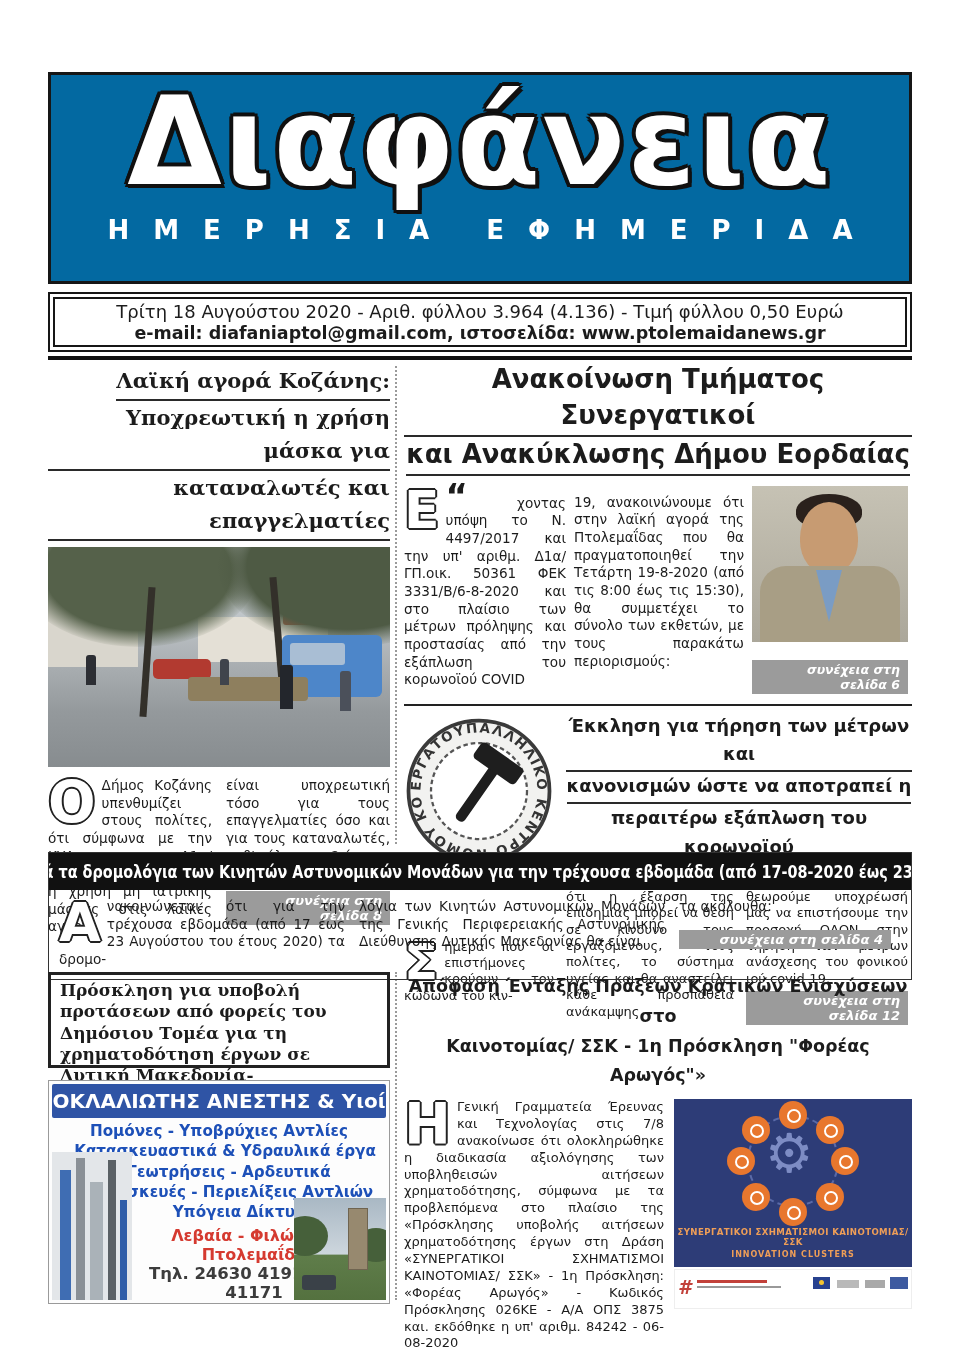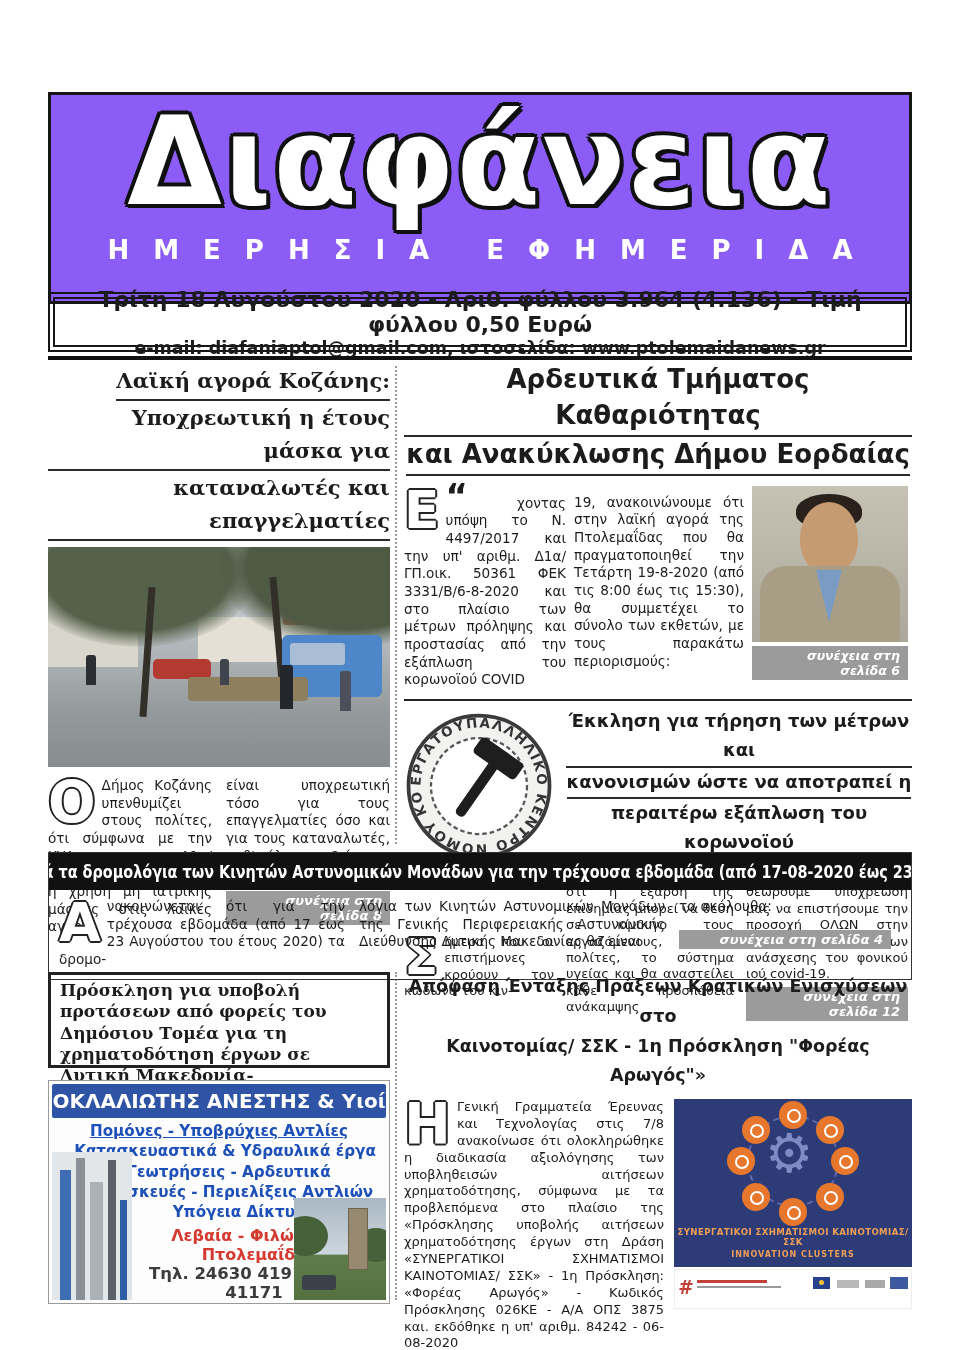--- a/index.html
+++ b/index.html
@@ -6,32 +6,32 @@
   body{
     width:960px;height:1350px;position:relative;overflow:hidden;
     background:#ffffff;color:#1c1c1c;
     font-family:"DejaVu Sans","Liberation Sans",sans-serif;
     -webkit-font-smoothing:antialiased;
   }
   *{box-sizing:border-box;}
   .abs{position:absolute;}
 
   
-  .masthead{left:48px;top:72px;width:864px;height:212px;background:#8b5cf6;border:3px solid #161616;text-align:center;margin-top:20px;}
+  .masthead{left:48px;top:72px;width:864px;height:212px;background:#0369a1;border:3px solid #161616;text-align:center;}
   .mh-title{
     font-size:122px;font-weight:bold;line-height:1.08;letter-spacing:2px;color:#fff;margin-top:2px;
     text-shadow:4px 4px 0 #101010,-3px -3px 0 #101010,3px -3px 0 #101010,-3px 3px 0 #101010,
       3px 3px 0 #101010,0 4px 0 #101010,4px 0 0 #101010,0 -4px 0 #101010,-4px 0 0 #101010;
   }
   .mh-sub{font-size:26px;font-weight:bold;color:#fff;letter-spacing:24px;text-indent:24px;margin-top:6px;}
 
   
   .dateline{left:48px;top:292px;width:864px;height:60px;border:2px solid #161616;padding:3px;}
   .dateline-in{border:2px solid #161616;height:100%;display:flex;flex-direction:column;justify-content:center;text-align:center;gap:1px;}
-  .dl1{font-size:22px;font-weight:bold;}
+  .dl1{font-size:18px;font-weight:normal;}
   .dl2{font-size:17.5px;font-weight:bold;}
 
   .top-rule{left:48px;top:356px;width:864px;height:4px;background:#111;}
   .vsep{border-left:2px dotted #9a9a9a;width:0;}
 
   
   .hl{display:inline-block;border-bottom:2px solid #2a2a2a;padding-bottom:1px;}
   .bt{font-size:13.6px;line-height:1.3;text-align:justify;}
   .dropcap{
     float:left;font-weight:bold;line-height:.82;color:#fff;margin:3px 6px 0 0;
@@ -63,21 +63,21 @@
   .r1{display:flex;gap:8px;margin-top:10px;}
   .r1 .c1{width:162px;}
   .r1 .c2{width:170px;margin-top:8px;}
   .r1 .ph{width:156px;}
   .quote{font-size:34px;font-weight:bold;line-height:.6;}
   .portrait{width:156px;height:156px;position:relative;overflow:hidden;background:linear-gradient(180deg,#c6c2b4,#aba79a);}
   .po-head{position:absolute;left:48px;top:16px;width:58px;height:72px;background:#c79b72;border-radius:50% 50% 46% 46%;}
   .po-hair{position:absolute;left:44px;top:8px;width:66px;height:34px;background:#2a211c;border-radius:50% 50% 40% 40%;}
   .po-jacket{position:absolute;left:8px;top:80px;width:140px;height:80px;background:#a89e85;border-radius:26px 26px 0 0;}
   .po-shirt{position:absolute;left:64px;top:84px;width:26px;height:52px;background:#7a9cc4;clip-path:polygon(0 0,100% 0,50% 100%);}
-  .ph .cont{margin-top:4px;font-size:12.5px;}
+  .ph .cont{margin-top:18px;font-size:12.5px;}
   .divider{border-top:2px solid #222;margin:10px 0 6px;}
 
   
   .ekklisi{position:relative;margin-top:2px;}
   .ek-logo{position:absolute;left:0;top:4px;width:150px;height:150px;}
   .ek-head{margin-left:162px;font-size:18px;font-weight:bold;text-align:center;line-height:1.6;}
   .ek-body{display:flex;gap:12px;margin-top:8px;}
   .ek-body .bt{font-size:13px;line-height:1.26;}
   .ek-a{width:150px;padding-top:66px;}
   .ek-b{width:168px;}
@@ -147,21 +147,21 @@
   </div>
 </div>
 
 <div class="abs top-rule"></div>
 <div class="abs vsep" style="left:395px;top:366px;height:478px;"></div>
 <div class="abs vsep" style="left:395px;top:972px;height:328px;"></div>
 
 <div class="abs col-left">
   <div class="serif-head">
     <div><span class="hl">Λαϊκή αγορά Κοζάνης:</span></div>
-    <div><span class="hl">Υποχρεωτική η έτους μάσκα για</span></div>
+    <div><span class="hl">Υποχρεωτική η χρήση μάσκα για</span></div>
     <div><span class="hl">καταναλωτές και επαγγελματίες</span></div>
   </div>
 
   <div class="photo-market">
     <div class="pm-bldg"></div>
     <div class="pm-shop"></div>
     <div class="pm-awn"></div>
     <div class="pm-canopy" style="left:-30px;top:-50px;width:240px;height:150px;background:radial-gradient(ellipse at center,#55614a 0%,#55614a 55%,transparent 72%);"></div>
     <div class="pm-canopy" style="left:170px;top:-60px;width:260px;height:160px;background:radial-gradient(ellipse at center,#4e5a44 0%,#4e5a44 55%,transparent 72%);"></div>
     <div class="pm-trunk" style="left:96px;top:40px;height:130px;transform:rotate(4deg);"></div>
@@ -182,21 +182,21 @@
     </div>
     <div style="width:164px;">
       <div class="bt">είναι υποχρεωτική τόσο για τους επαγγελματίες όσο και για τους καταναλωτές, καθ' όλη τη διάρκεια της λειτουργίας τους.</div>
       <div class="cont">συνέχεια στη σελίδα 8</div>
     </div>
   </div>
 </div>
 
 <div class="abs col-right">
   <div class="r-head">
-    <div><span class="hl">Αρδευτικά Τμήματος Καθαριότητας</span></div>
+    <div><span class="hl">Ανακοίνωση Τμήματος Συνεργατικοί</span></div>
     <div><span class="hl">και Ανακύκλωσης Δήμου Εορδαίας</span></div>
   </div>
 
   <div class="r1">
     <div class="bt c1">
       <span class="quote">“</span><span class="dropcap" style="font-size:52px;">Ε</span>
       <span>χοντας υπόψη το Ν. 4497/2017 και την υπ' αριθμ. Δ1α/ΓΠ.οικ. 50361 ΦΕΚ 3331/Β/6-8-2020 και στο πλαίσιο των μέτρων πρόληψης και προστασίας από την εξάπλωση του κορωνοϊού COVID</span>
     </div>
     <div class="bt c2">19, ανακοινώνουμε ότι στην λαϊκή αγορά της Πτολεμαΐδας που θα πραγματοποιηθεί την Τετάρτη 19-8-2020 (από τις 8:00 έως τις 15:30), θα συμμετέχει το σύνολο των εκθετών, με τους παρακάτω περιορισμούς:</div>
     <div class="ph">
@@ -263,21 +263,21 @@
   </div>
 </div>
 
 <div class="abs prosklisi">
   <span>Πρόσκληση για υποβολή προτάσεων από φορείς του Δημόσιου Τομέα για τη χρηματοδότηση έργων σε Δυτική Μακεδονία-Μεγαλόπολη</span>
   <span class="pg-ref">Σελ. 23</span>
 </div>
 
 <div class="adbox">
   <div class="ad-header">ΟΚΛΑΛΙΩΤΗΣ ΑΝΕΣΤΗΣ &amp; Υιοί</div>
-  <div class="ad-line" style="margin-top:2px;text-decoration:underline;">Πομόνες - Υποβρύχιες Αντλίες</div>
+  <div class="ad-line" style="margin-top:2px;">Πομόνες - Υποβρύχιες Αντλίες</div>
   <div class="ad-line" style="margin-left:12px;">Κατασκευαστικά &amp; Υδραυλικά έργα</div>
   <div class="ad-line" style="margin-left:20px;">Γεωτρήσεις - Αρδευτικά</div>
   <div class="ad-line" style="margin-left:34px;">Επισκευές - Περιελίξεις Αντλιών</div>
   <div class="ad-line" style="margin-left:40px;">Υπόγεια Δίκτυα</div>
   <div class="ad-loc">Λεβαία - Φιλώτας - Πτολεμαΐδα</div>
   <div class="ad-tel">Τηλ. 24630 41911  Fax. 41171</div>
   <div class="ad-tel">Κιν. 6937281440</div>
   <div class="ad-img-pumps">
     <div class="pump-bar" style="left:8px;width:11px;height:130px;background:#3f6db3;"></div>
     <div class="pump-bar" style="left:24px;width:9px;height:142px;background:#8a9096;"></div>

